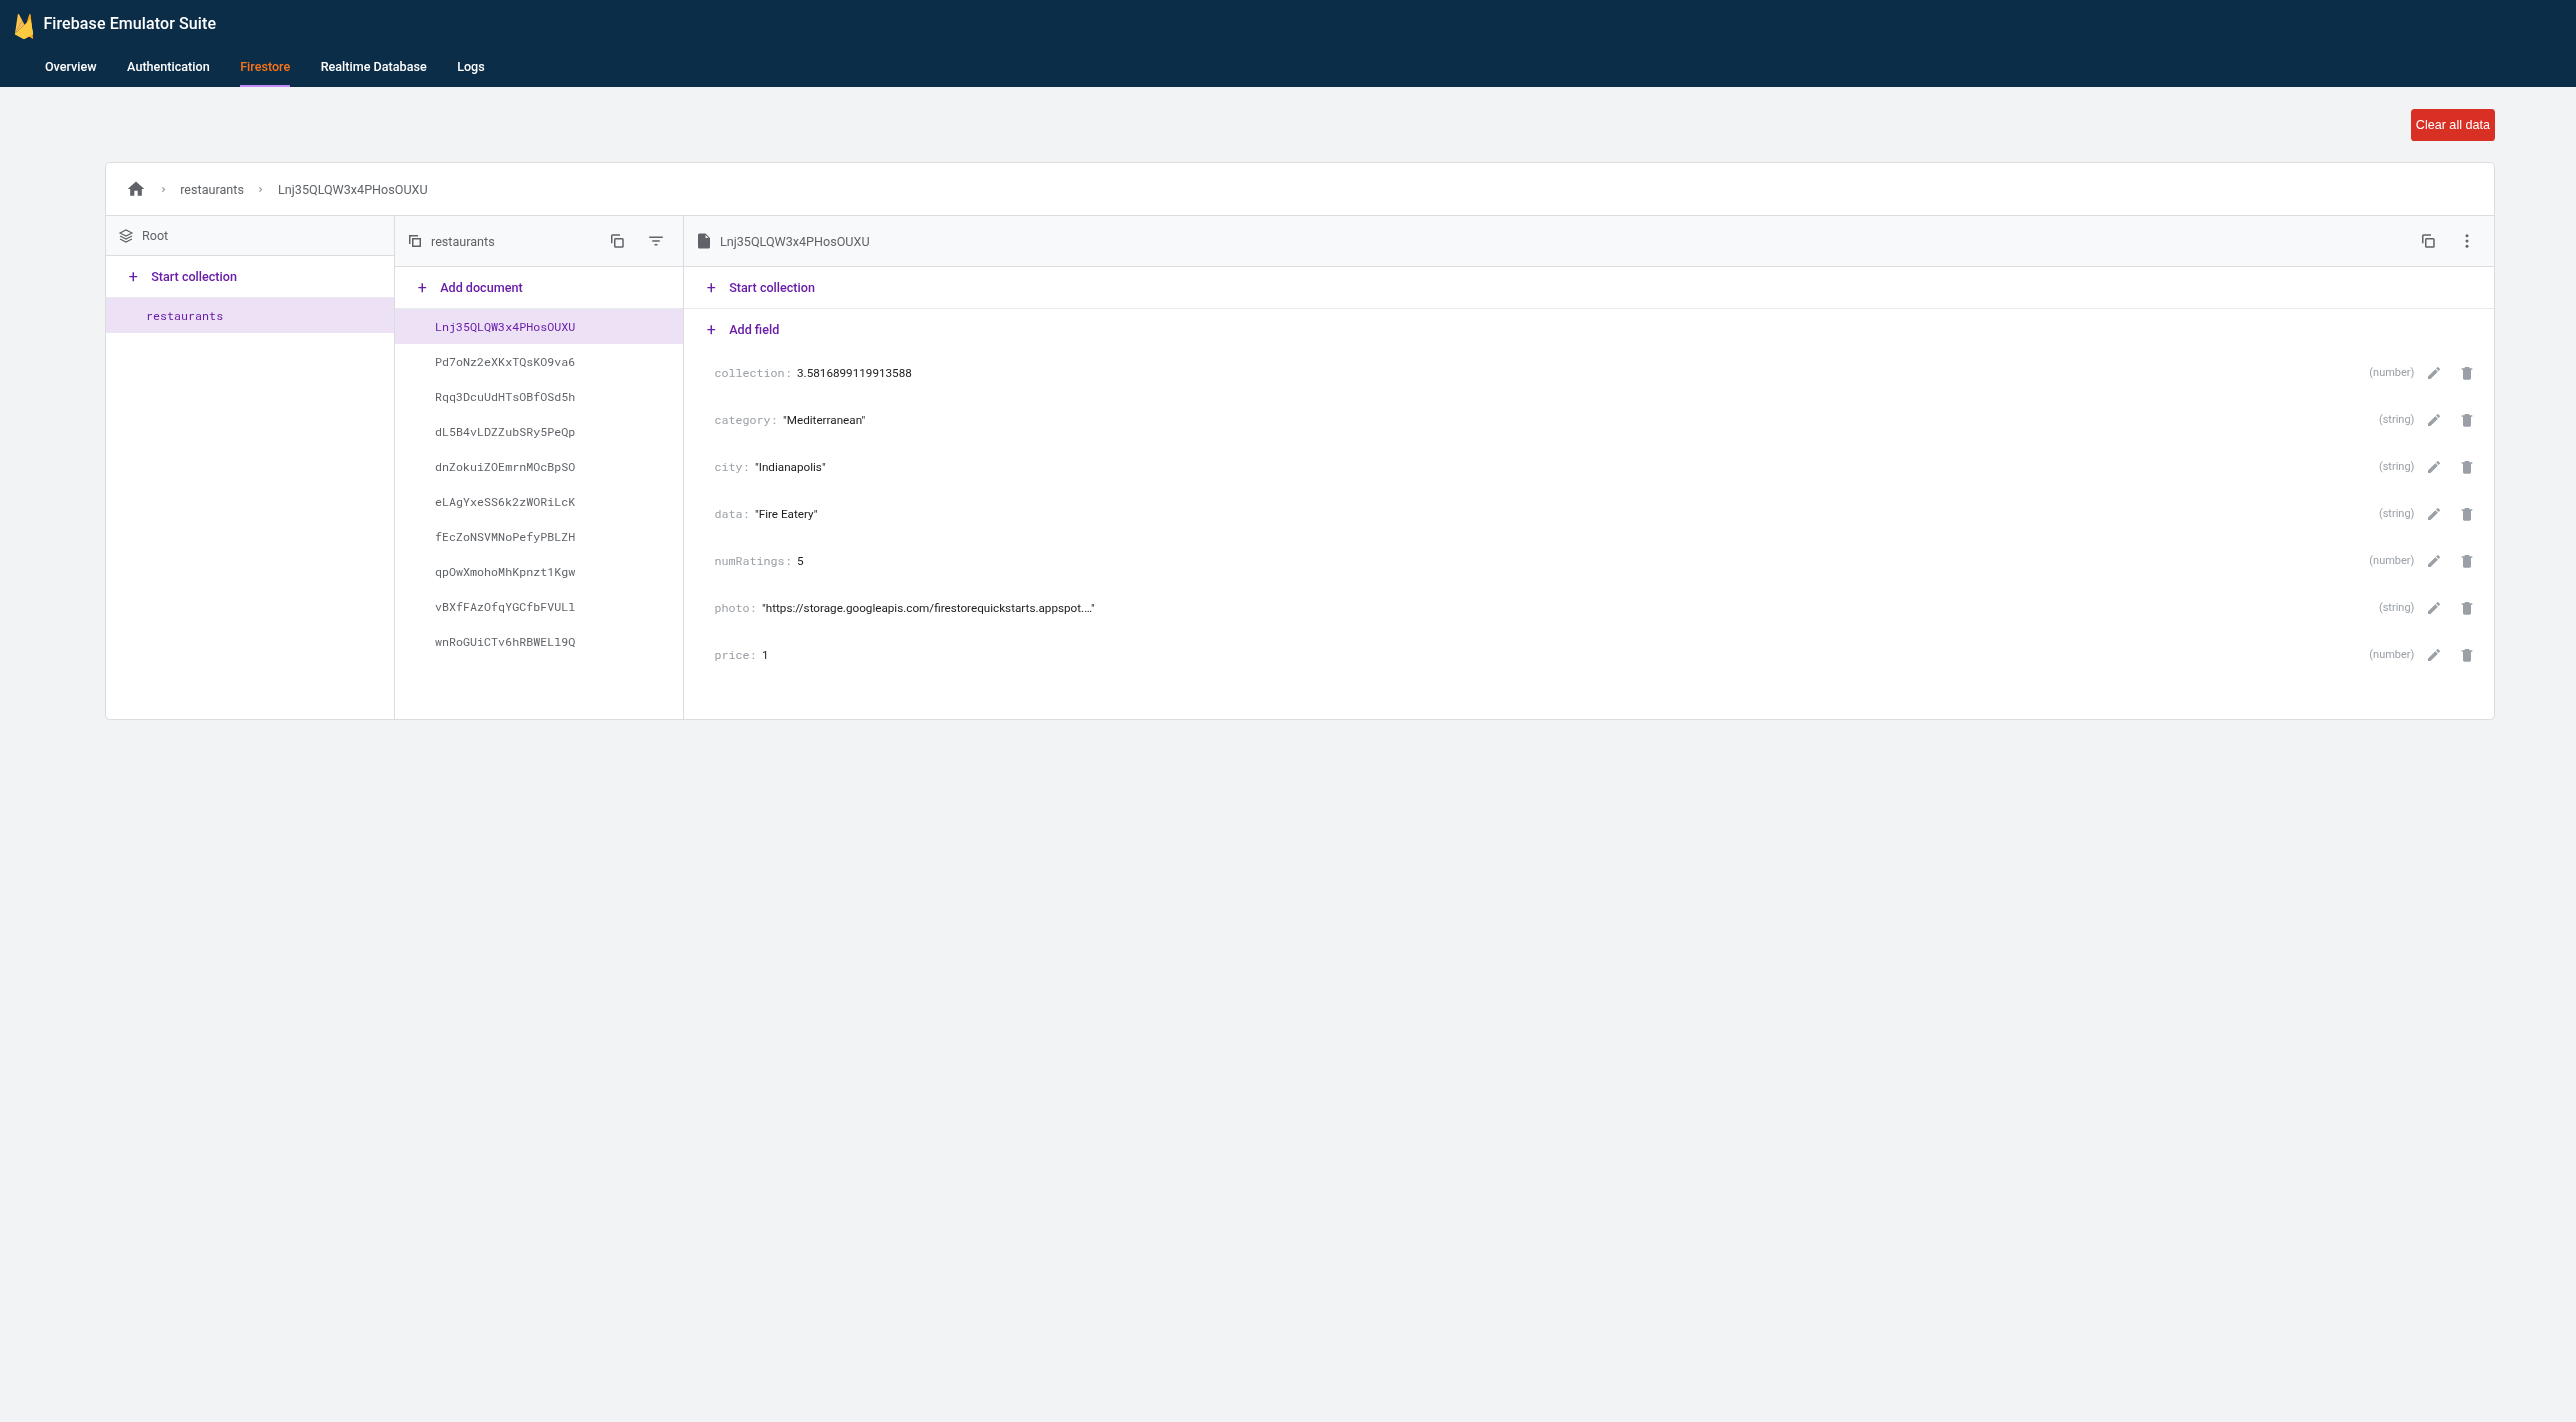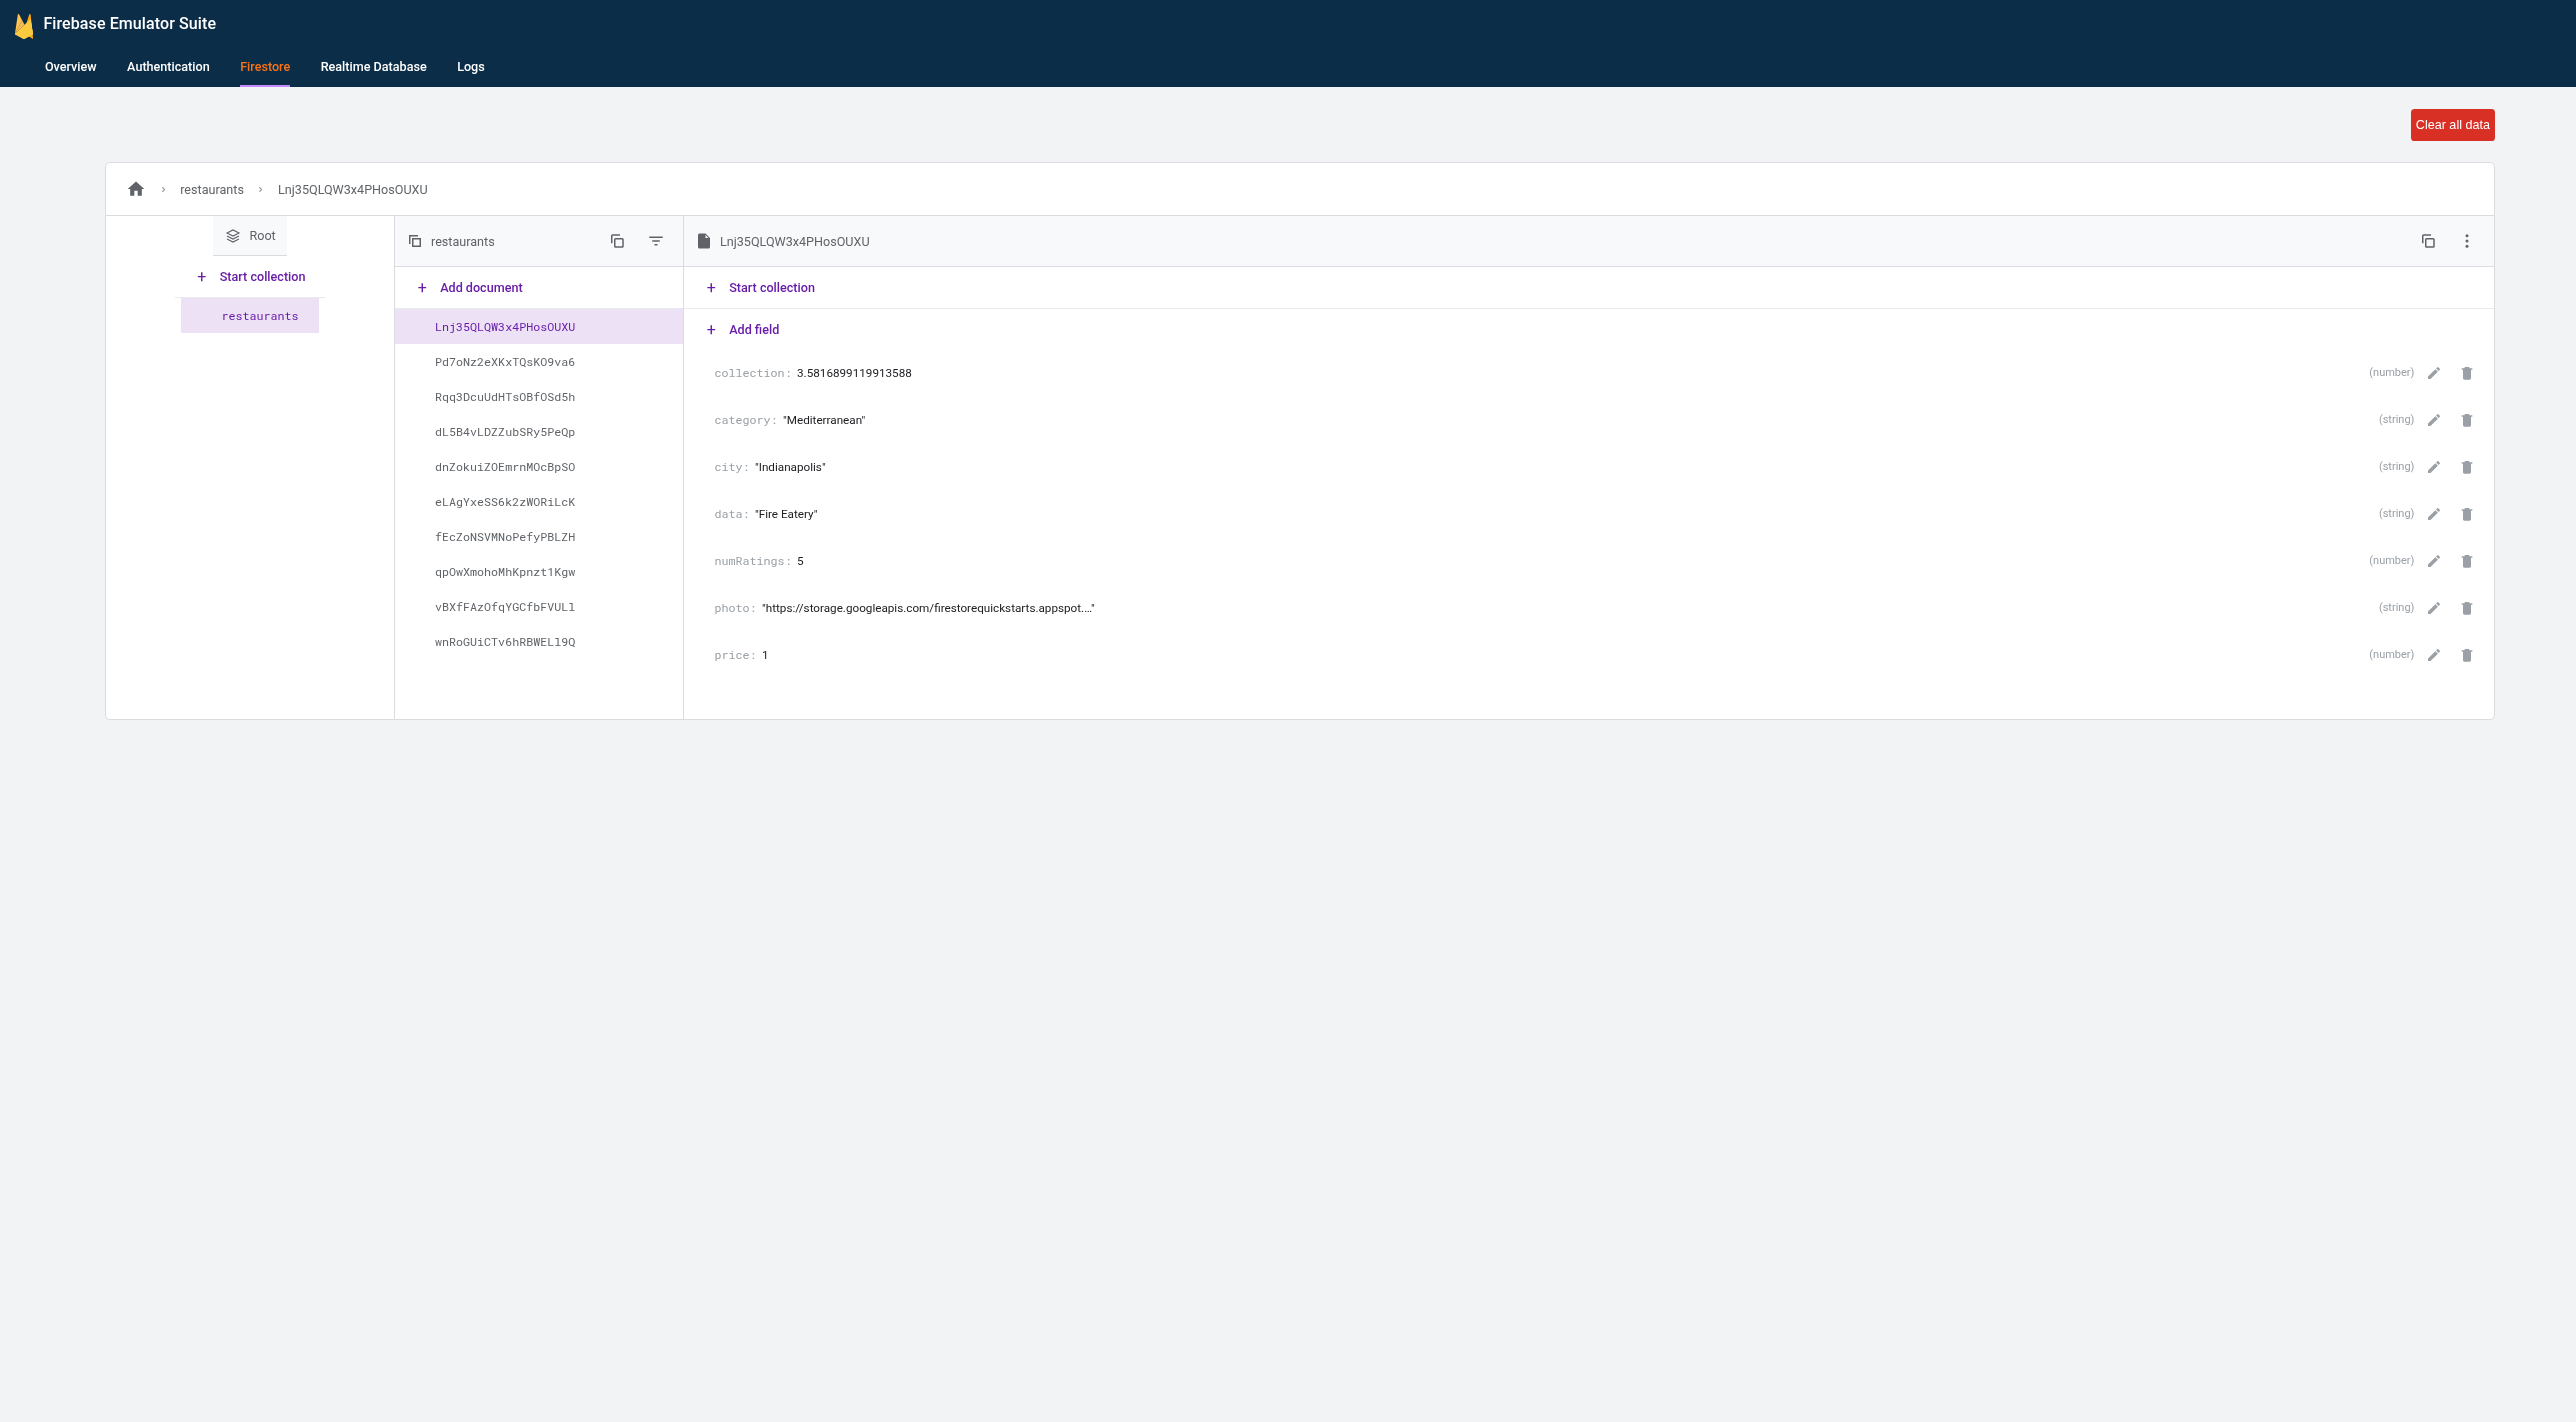--- a/index.html
+++ b/index.html
@@ -89,21 +89,21 @@
       height: 503px;
     }
     .col {
       flex: 1;
       border-right: 0.9px solid #DADCE0;
       display: flex;
       flex-direction: column;
       overflow: hidden;
     }
     .col:last-child { border-right: none; }
-    .col-1 { flex: 0 0 289px; align-items: center; }
+    .col-1 { flex: 0 0 289px; }
     .col-2 { flex: 0 0 289px; }
     .col-3 { flex: 1 1 auto; }
     .col-header {
       display: flex;
       align-items: center;
       gap: 7.2px;
       padding: 9px 10.8px;
       border-bottom: 0.9px solid #DADCE0;
       color: #5F6368;
       background: #F8F9FA;

